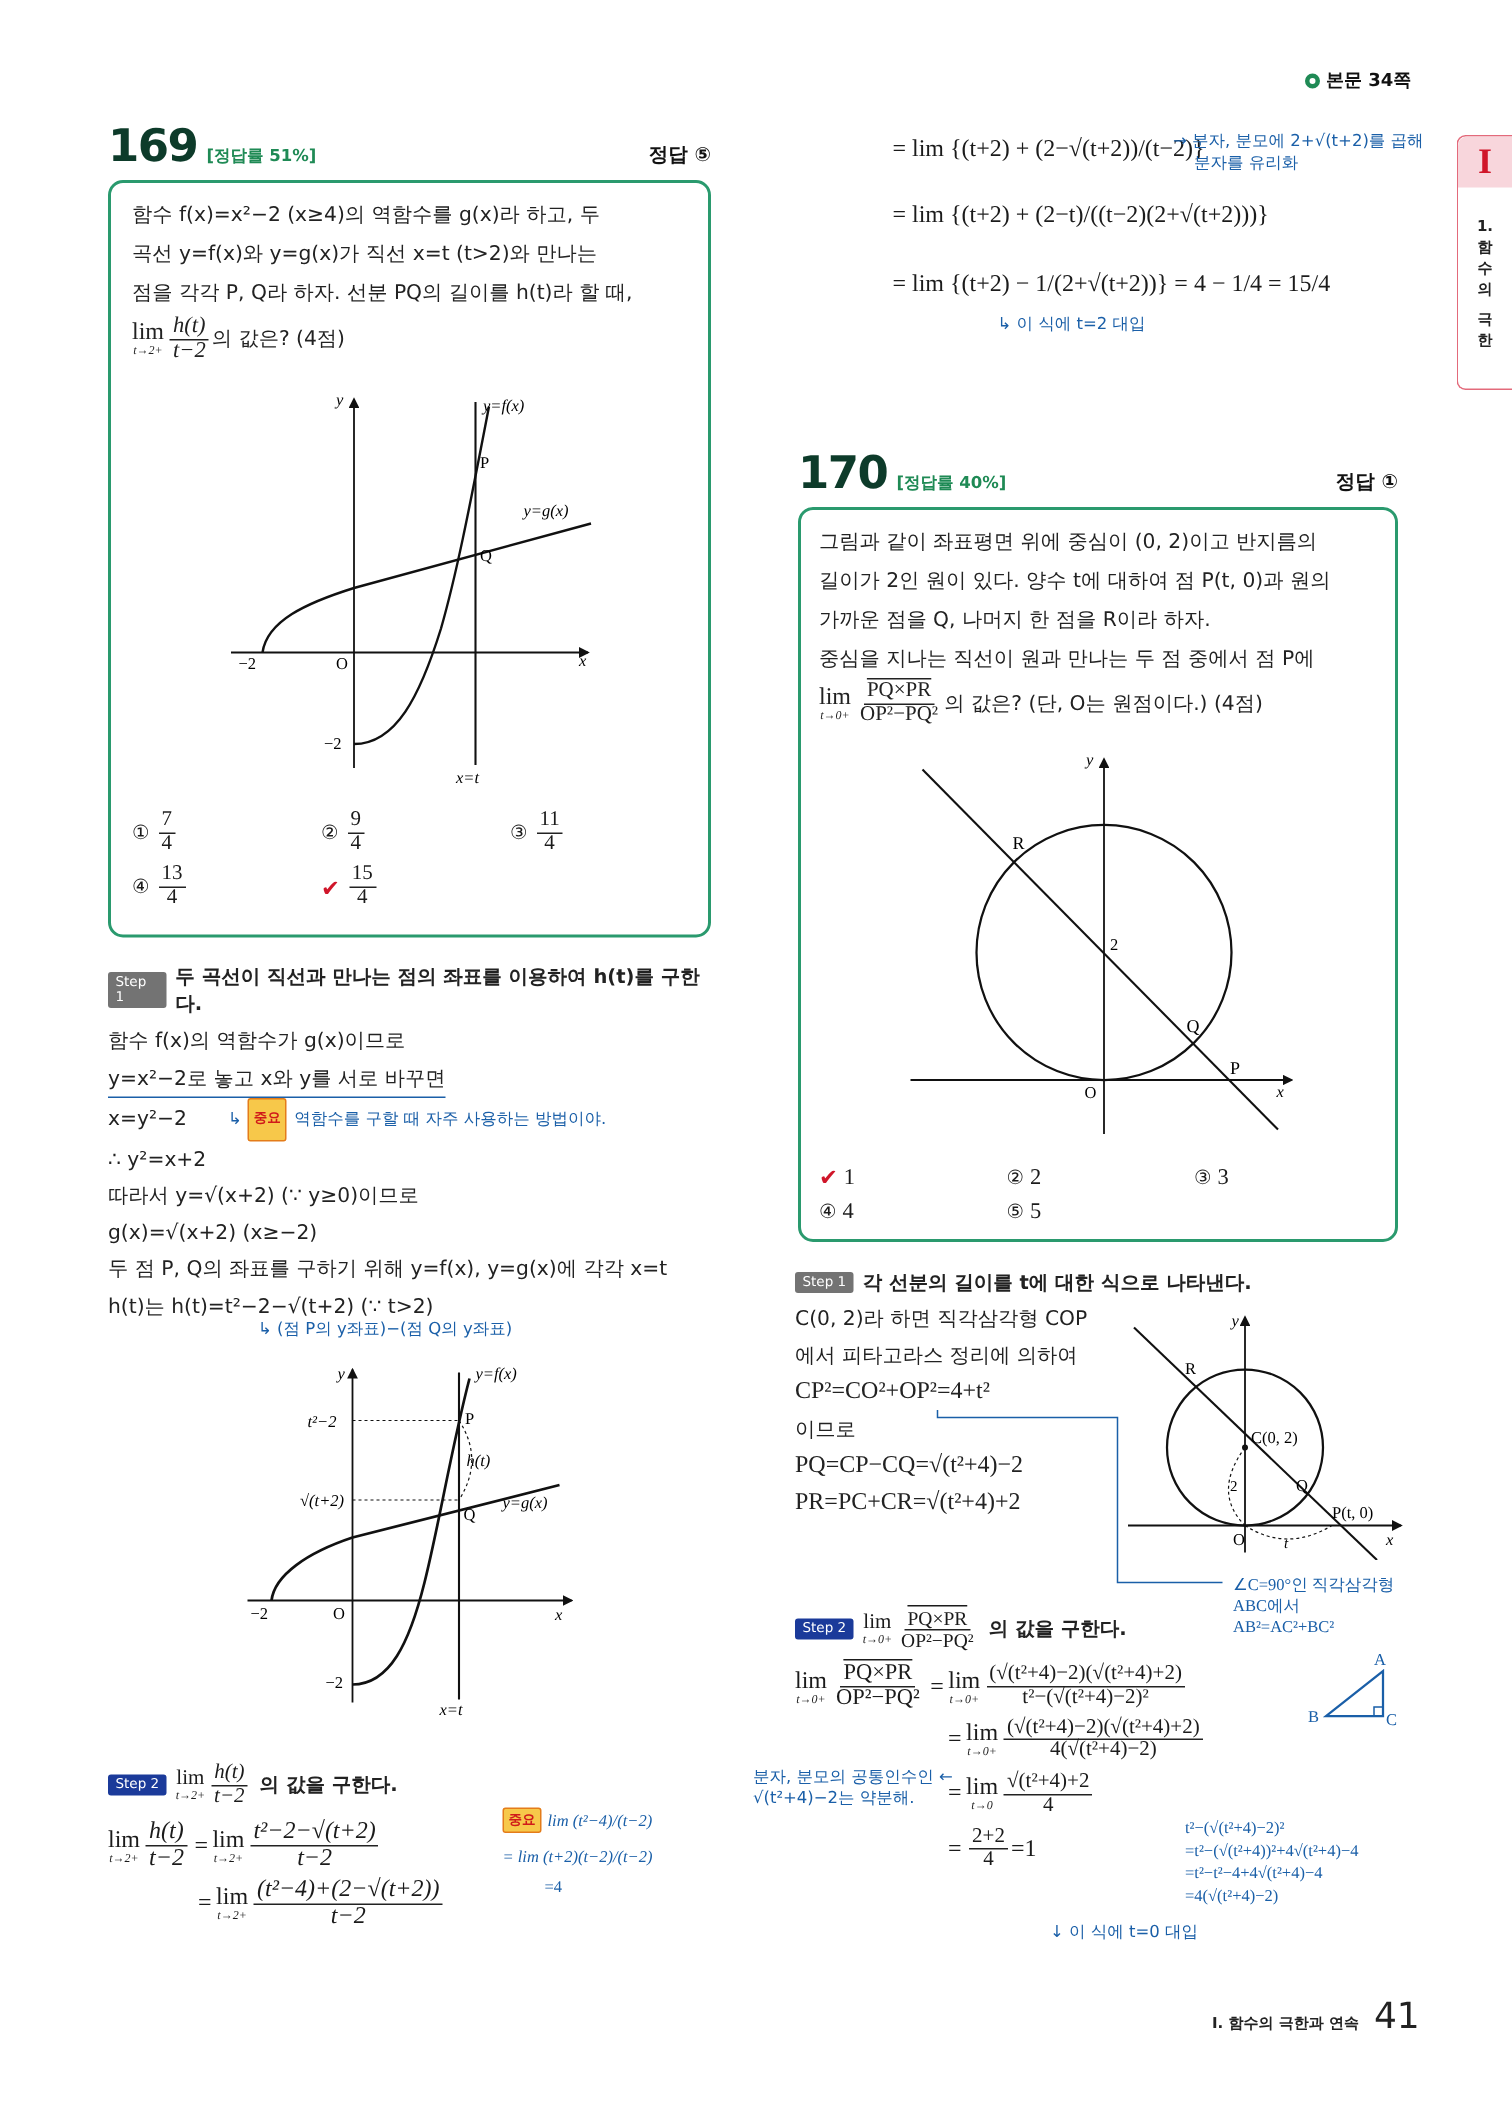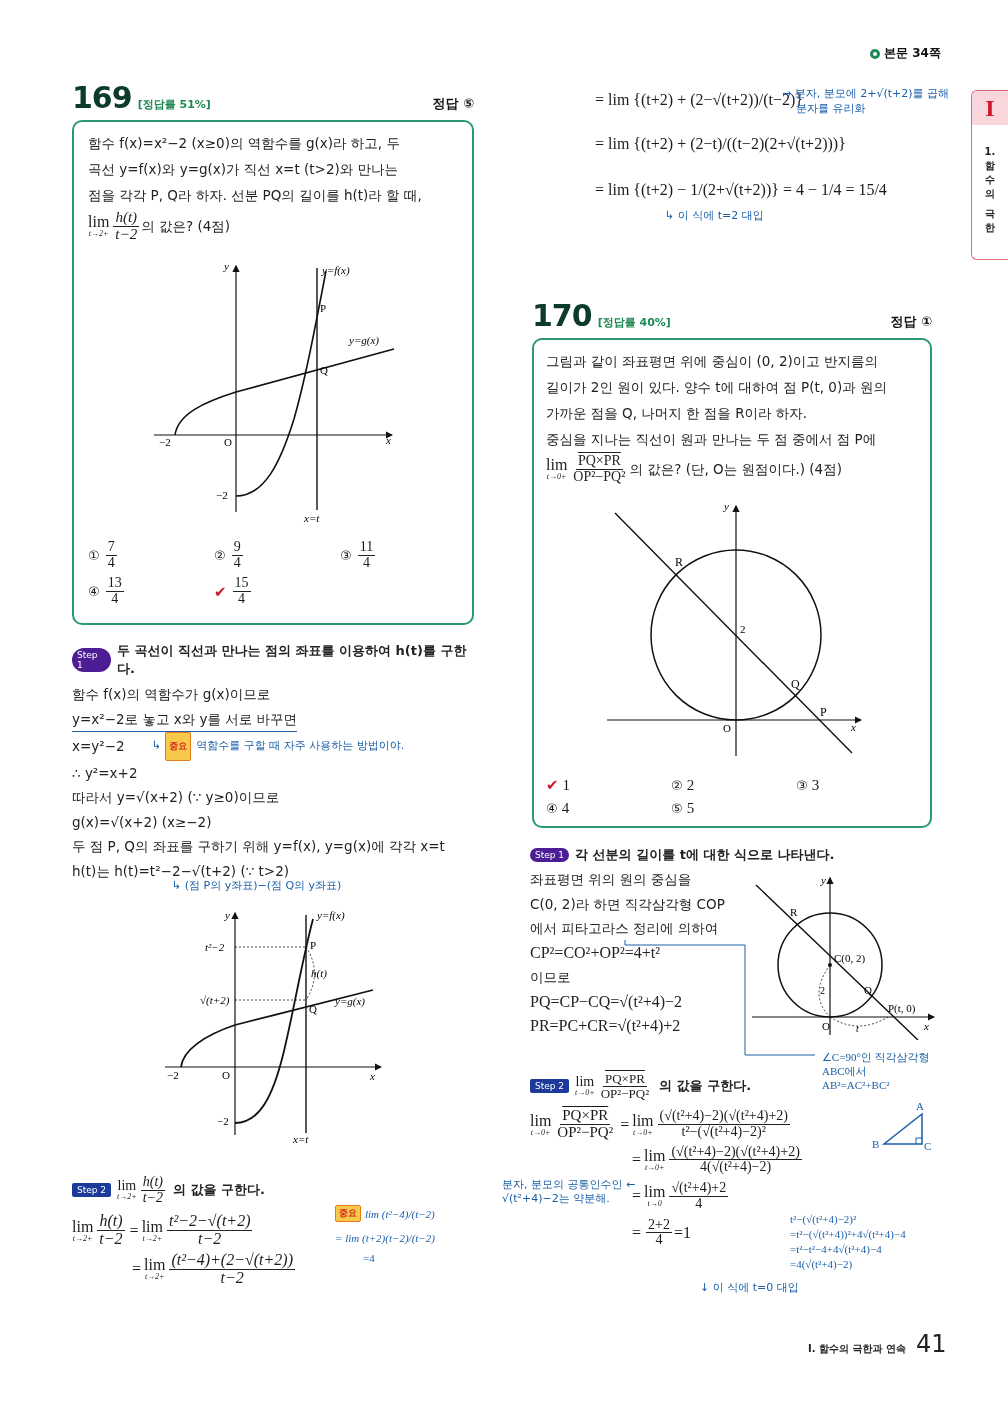--- a/index.html
+++ b/index.html
@@ -16,21 +16,21 @@
   .q-text { font-family: "DejaVu Sans", sans-serif; font-size: 13.5px; line-height: 26px; color: #222; }
   .frac { display: inline-flex; flex-direction: column; align-items: center; vertical-align: middle; font-family: "Liberation Serif", serif; line-height: 1.05; margin: 0 2px; }
   .frac .num { border-bottom: 1px solid #222; padding: 0 2px; }
   .frac .den { padding: 0 2px; }
   .lim { display: inline-flex; flex-direction: column; align-items: center; vertical-align: middle; font-family: "Liberation Serif", serif; line-height: 1; margin-right: 2px; }
   .lim .l { font-size: 16px; }
   .lim .s { font-size: 8px; font-style: italic; }
   .choice { font-family: "Liberation Serif", serif; font-size: 15px; display: flex; align-items: center; gap: 4px; }
   .choice .circ { font-family: "DejaVu Sans", sans-serif; font-size: 13px; }
   .check { color: #d0162a; font-weight: bold; font-family: "DejaVu Sans", sans-serif; font-size: 15px; }
-  .step1 { background: #4c1d95; color: #fff; font-family: "DejaVu Sans", sans-serif; font-size: 9px; padding: 2px 5px; border-radius: 12px; display: inline-block; }
+  .step1 { background: #737373; color: #fff; font-family: "DejaVu Sans", sans-serif; font-size: 9px; padding: 2px 5px; border-radius: 2px; display: inline-block; }
   .step2 { background: #1b3a9a; color: #fff; font-family: "DejaVu Sans", sans-serif; font-size: 9px; padding: 2px 5px; border-radius: 2px; display: inline-block; }
   .step-title { font-family: "DejaVu Sans", sans-serif; font-size: 13px; font-weight: bold; color: #222; }
   .sol { font-family: "DejaVu Sans", sans-serif; font-size: 13.5px; color: #222; line-height: 24.5px; }
   .sol .m { font-family: "Liberation Serif", serif; font-size: 16px; }
   .imp { background: #f7c84a; border: 1px solid #e47c1a; color: #d01a1a; font-family: "DejaVu Sans", sans-serif; font-size: 9px; font-weight: bold; padding: 1px 3px; border-radius: 2px; }
   .note { font-family: "DejaVu Sans", sans-serif; font-size: 11px; color: #1a5fa8; }
   .ov { text-decoration: overline; }
   .eq { font-family: "Liberation Serif", serif; font-size: 16px; color: #1b1b1b; display: flex; align-items: center; white-space: nowrap; }
   .tab-right { position: absolute; right: 0; width: 37px; border: 1px solid #e36a7b; border-right: none; border-radius: 6px 0 0 6px; }
   svg text { font-family: "Liberation Serif", serif; }
@@ -57,21 +57,21 @@
 </div>
 
 <div class="abs" style="left:72px;top:80px;width:402px;display:flex;align-items:baseline;">
   <span class="prob-num">169</span>
   <span class="rate" style="margin-left:6px;">[정답률 51%]</span>
   <span class="answer" style="margin-left:auto;">정답 ⑤</span>
 </div>
 
 <div class="abs box" style="left:72px;top:120px;width:402px;height:505px;">
   <div class="q-text" style="position:absolute;left:14px;top:8px;width:375px;">
-    <div>함수 f(x)=x²−2 (x≥0)의 역함수를 g(x)라 하고, 두</div>
+    <div>함수 f(x)=x²−2 (x≥4)의 역함수를 g(x)라 하고, 두</div>
     <div>곡선 y=f(x)와 y=g(x)가 직선 x=t (t&gt;2)와 만나는</div>
     <div>점을 각각 P, Q라 하자. 선분 PQ의 길이를 h(t)라 할 때,</div>
     <div style="display:flex;align-items:center;margin-top:2px;">
       <span class="lim">
           <span class="l">lim</span>
           <span class="s">t→2+</span>
         </span>
       <span class="frac" style="font-size:15px;font-style:italic;">
           <span class="num">h(t)</span>
           <span class="den">t−2</span>
@@ -342,21 +342,20 @@
     </div>
   </div>
 </div>
 
 <div class="abs" style="left:530px;top:846px;width:300px;">
   <div style="display:flex;align-items:center;gap:6px;white-space:nowrap;">
     <span class="step1">Step 1</span>
     <span class="step-title">각 선분의 길이를 t에 대한 식으로 나타낸다.</span>
   </div>
   <div class="sol" style="margin-top:3px;">
-    <div>좌표평면 위의 원의 중심을</div>
     <div>C(0, 2)라 하면 직각삼각형 COP</div>
     <div>에서 피타고라스 정리에 의하여</div>
     <div class="m">CP²=CO²+OP²=4+t²</div>
     <div>이므로</div>
     <div class="m">PQ=CP−CQ=√(t²+4)−2</div>
     <div class="m">PR=PC+CR=√(t²+4)+2</div>
   </div>
 </div>
 
 <svg class="abs" style="left:620px;top:940px;" width="200" height="120">

